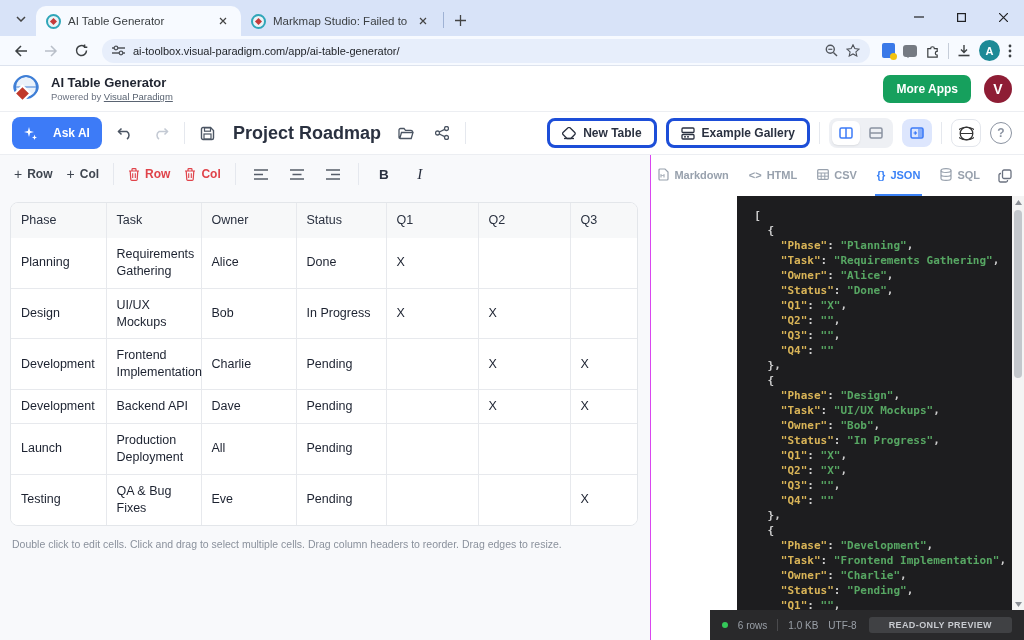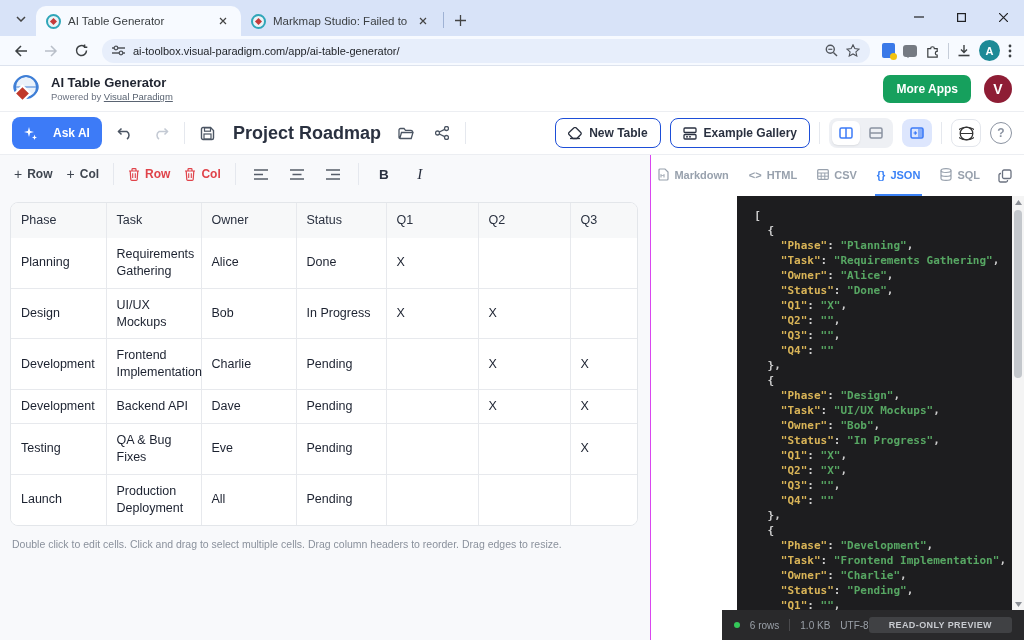--- a/index.html
+++ b/index.html
@@ -45,21 +45,21 @@
   .avatarV { width:28px; height:28px; border-radius:50%; background:#8e1d35; color:#fff; font-weight:700; font-size:14px; display:flex; align-items:center; justify-content:center; margin-left:4px; }
 
   
   .apptoolbar { height:43px; background:#fff; border-bottom:1px solid #eceef2; display:flex; align-items:center; padding:0 12px; gap:10px; }
   .askai { background:#3d7bf7; color:#fff; border:none; border-radius:8px; height:32px; padding:0 12px; font-size:12px; font-weight:700; display:flex; align-items:center; gap:16px; }
   .tb-divider { width:1px; height:22px; background:#e5e8ee; }
   .iconbtn { width:26px; height:26px; display:flex; align-items:center; justify-content:center; border-radius:6px; color:#4b5563; background:none; border:none; }
   .iconbtn.disabled { color:#c3c9d3; }
   .docname { font-size:18px; font-weight:700; color:#2a3140; padding:0 2px; }
   .toolbar-right { margin-left:auto; display:flex; align-items:center; gap:9px; }
-  .wbtn { background:#fff; border:1px solid #1d4ed8; border-radius:8px; height:30px; padding:0 12px; font-size:12px; font-weight:700; color:#2a3140; display:flex; align-items:center; gap:7px; }
+  .wbtn { background:#fff; border:3px solid #1d4ed8; border-radius:8px; height:30px; padding:0 12px; font-size:12px; font-weight:700; color:#2a3140; display:flex; align-items:center; gap:7px; }
   .seg { background:#eef0f4; border-radius:8px; padding:3px; display:flex; gap:2px; }
   .segbtn { width:28px; height:24px; border:none; border-radius:6px; display:flex; align-items:center; justify-content:center; background:transparent; color:#8b93a1; }
   .segbtn.on { background:#fff; color:#3d7bf7; box-shadow:0 1px 2px rgba(0,0,0,.08); }
   .panelbtn { width:30px; height:28px; border:none; border-radius:8px; background:#dde6fd; color:#3d7bf7; display:flex; align-items:center; justify-content:center; }
   .globebtn { width:30px; height:28px; background:#fff; border:1px solid #e3e6ec; border-radius:8px; display:flex; align-items:center; justify-content:center; color:#333; }
   .helpbtn { width:22px; height:22px; border-radius:50%; border:1.5px solid #8b93a1; color:#8b93a1; font-size:12px; font-weight:700; display:flex; align-items:center; justify-content:center; background:none; }
 
   
   .content { flex:1; display:flex; min-height:0; }
   .left { width:650px; background:#f8f9fb; display:flex; flex-direction:column; }
@@ -99,21 +99,21 @@
   .jk { color:#d9b457; }
   .js { color:#57a763; }
   .scrollbar { width:12px; background:#f4f4f4; position:relative; flex:none; }
   .sb-arrow { position:absolute; left:0; width:12px; height:12px; display:flex; align-items:center; justify-content:center; }
   .sb-arrow svg { display:block; }
   .sb-thumb { position:absolute; left:2px; top:14px; width:8px; height:168px; background:#c3c7cc; border-radius:4px; }
 
   .statusbar { height:30px; background:#29292b; display:flex; align-items:center; padding:0 12px; gap:10px; font-size:10px; color:#9aa0a8; flex:none; }
   .dot { width:6px; height:6px; border-radius:50%; background:#34c759; }
   .sb-sep { width:1px; height:12px; background:#4a4a4d; }
-  .sb-right { margin-left:auto; display:flex; align-items:center; gap:0; }
+  .sb-right { margin-left:auto; display:flex; align-items:center; gap:12px; }
   .ro-badge { background:#404144; color:#c8cbd0; font-size:9px; font-weight:700; letter-spacing:.4px; border-radius:3px; padding:3px 20px; }
 
   svg { flex:none; }
 </style>
 </head>
 <body>
 
 <div class="screen">
 
   <div class="tabstrip">
@@ -430,36 +430,36 @@
               <tr>
                 <td>Development</td>
                 <td>Backend API</td>
                 <td>Dave</td>
                 <td>Pending</td>
                 <td></td>
                 <td>X</td>
                 <td>X</td>
               </tr>
               <tr>
+                <td>Launch</td>
+                <td>Production Deployment</td>
+                <td>All</td>
+                <td>Pending</td>
+                <td></td>
+                <td></td>
+                <td></td>
+              </tr>
+              <tr>
                 <td>Testing</td>
                 <td>QA &amp; Bug Fixes</td>
                 <td>Eve</td>
                 <td>Pending</td>
                 <td></td>
                 <td></td>
                 <td>X</td>
-              </tr>
-              <tr>
-                <td>Launch</td>
-                <td>Production Deployment</td>
-                <td>All</td>
-                <td>Pending</td>
-                <td></td>
-                <td></td>
-                <td></td>
               </tr>
             </tbody>
         </table>
       </div>
 
       <div class="hint">Double click to edit cells. Click and drag to select multiple cells. Drag column headers to reorder. Drag edges to resize.</div>
     </div>
 
     <div class="right">
       <div class="paneltabs">

